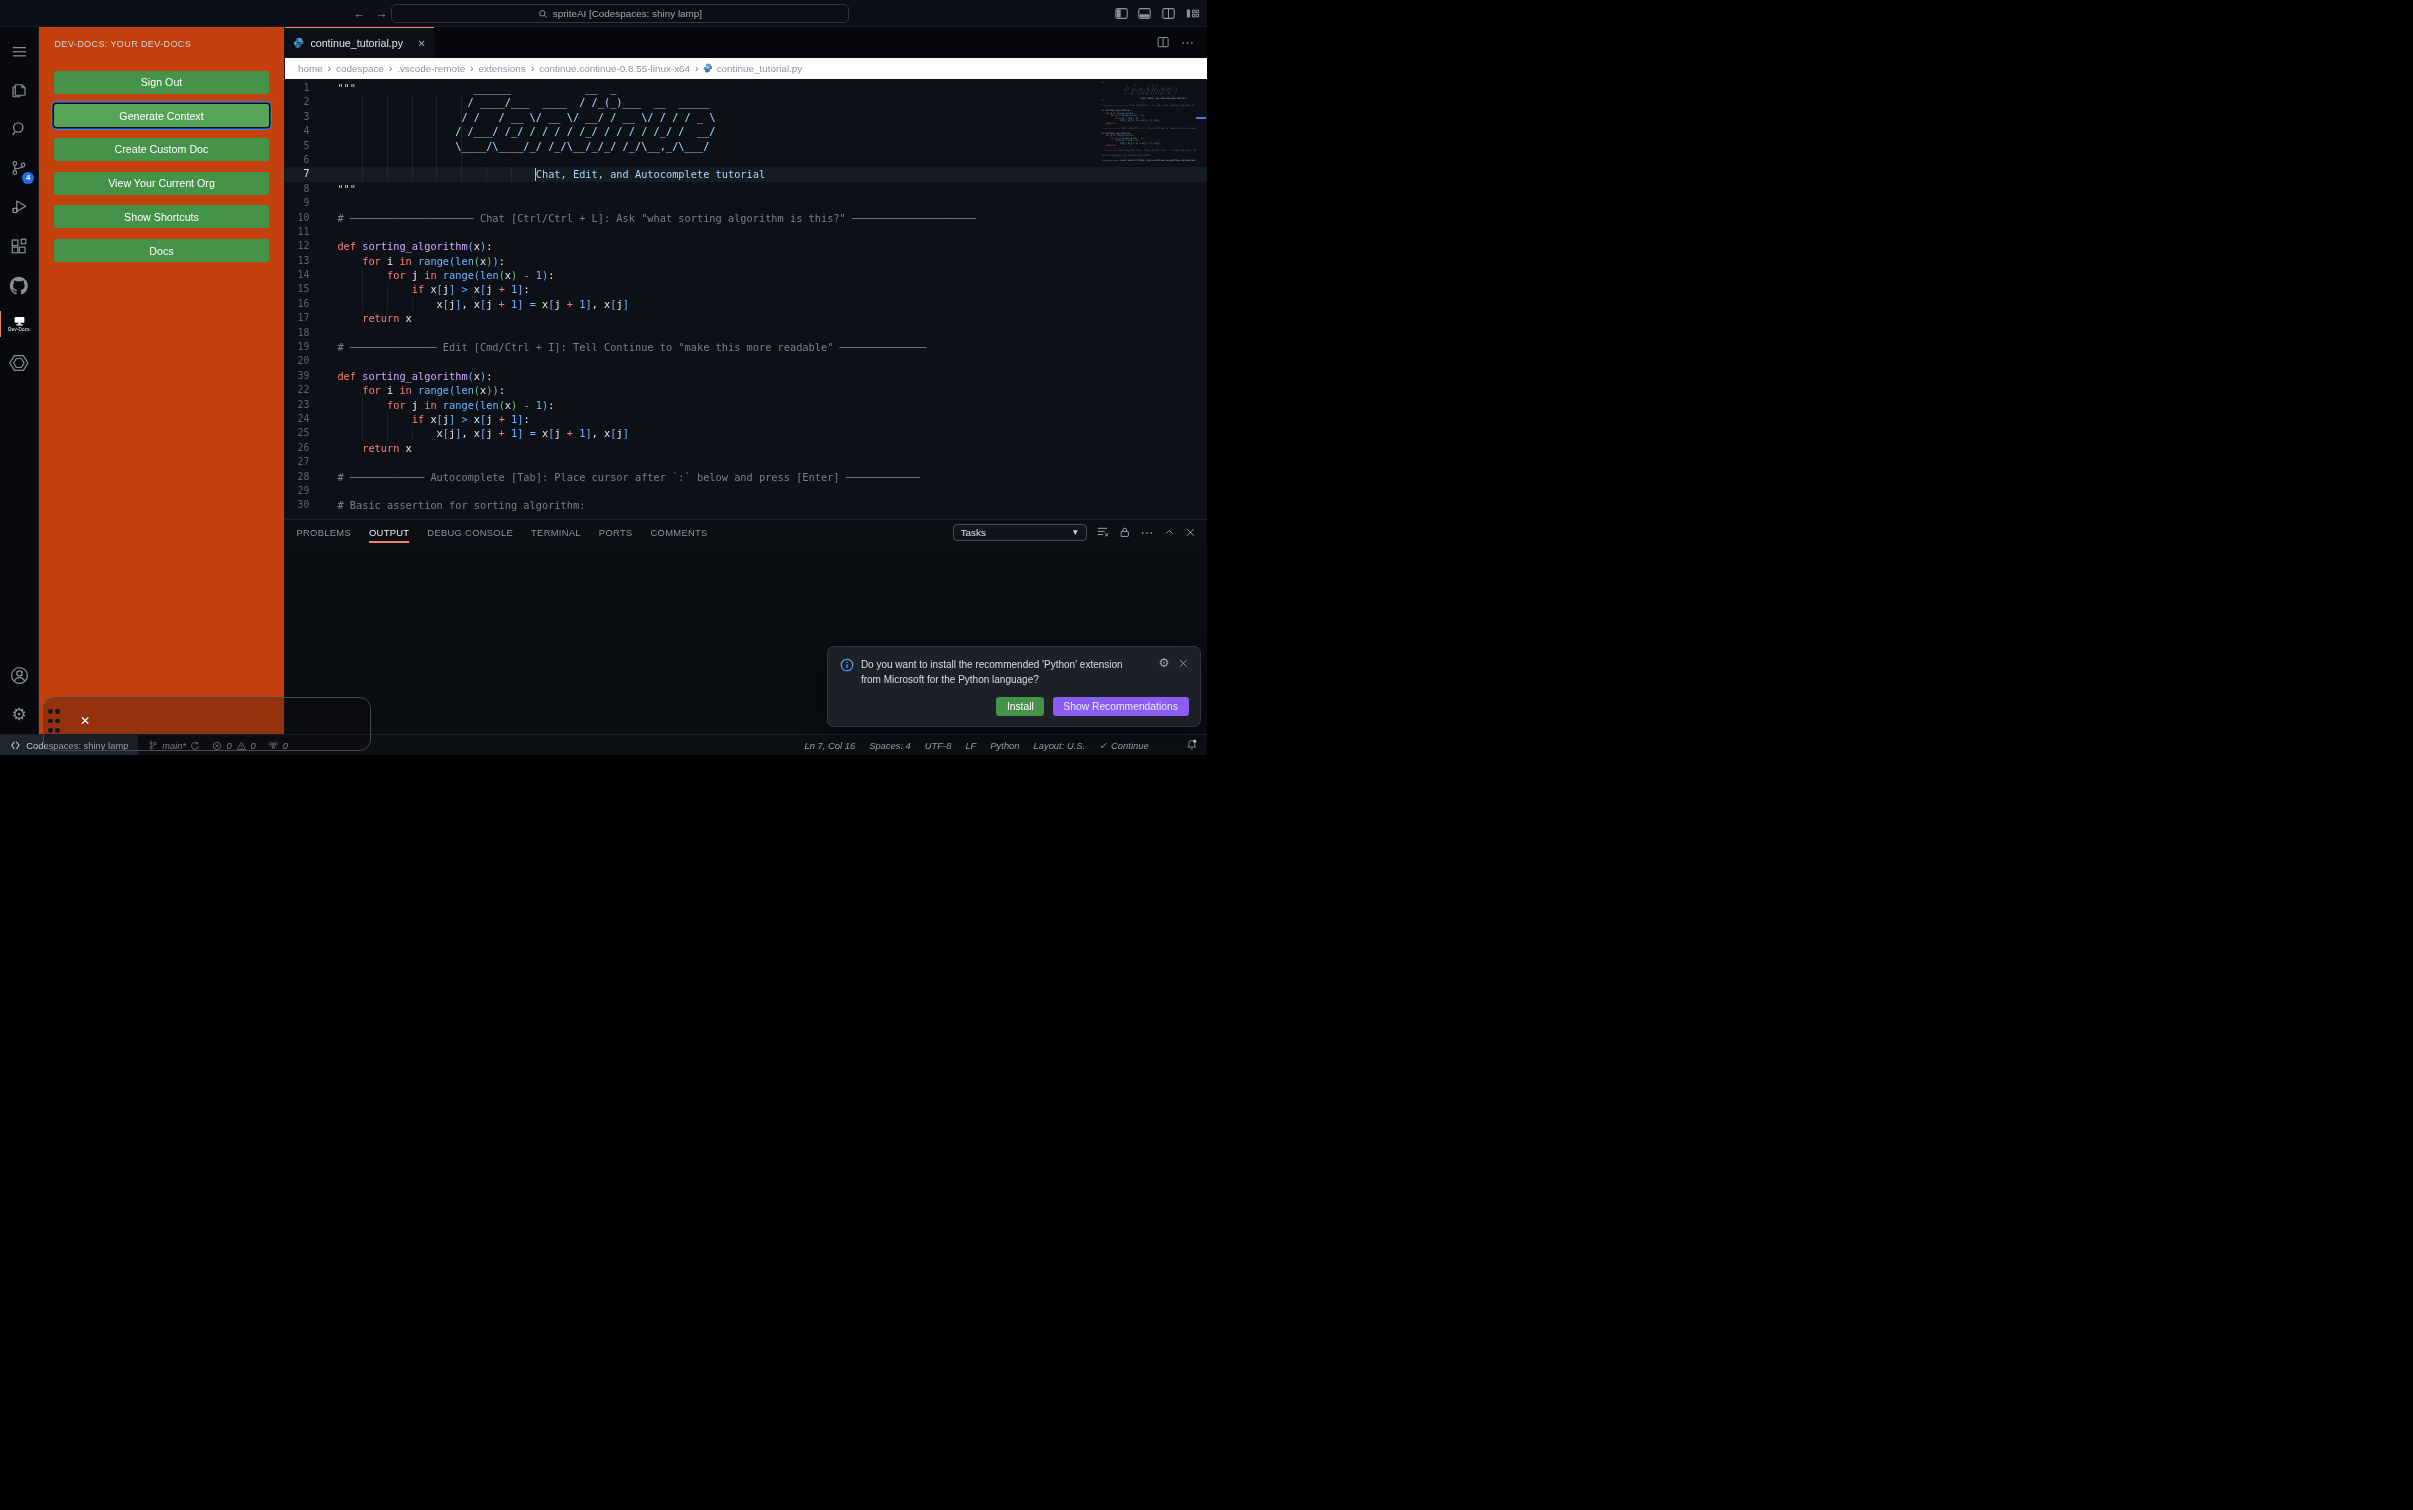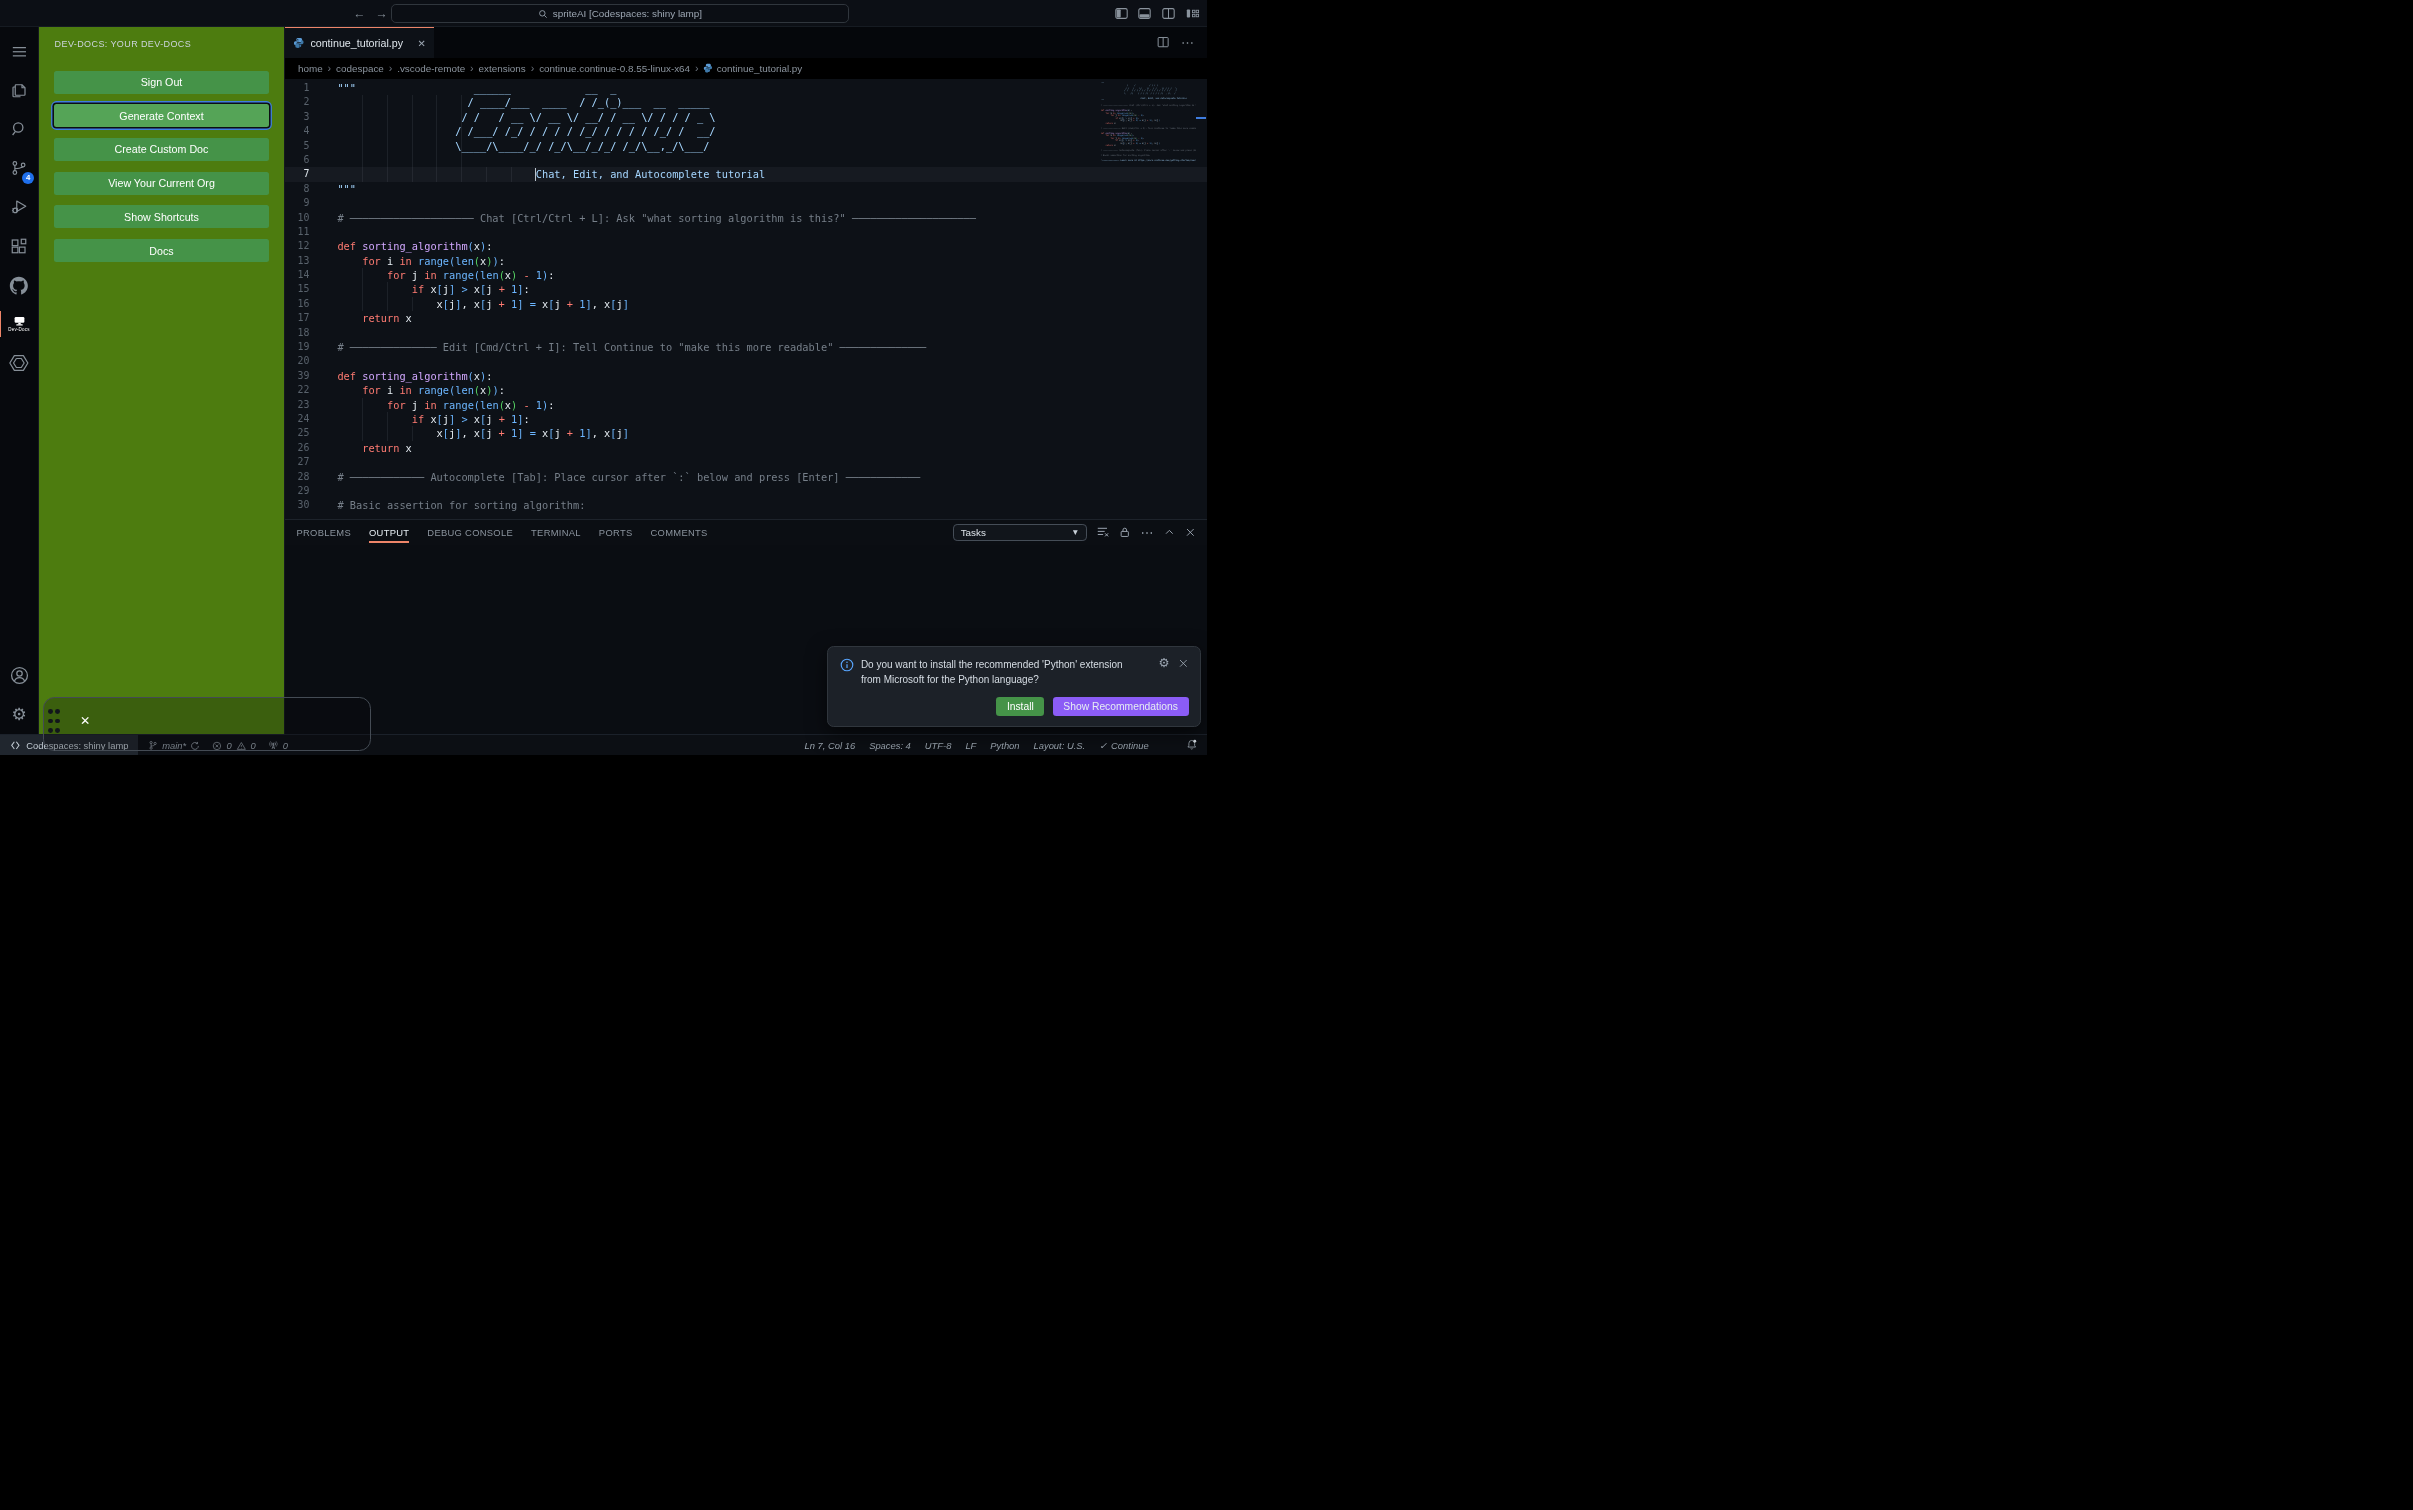--- a/index.html
+++ b/index.html
@@ -25,35 +25,35 @@
   .ab-item svg{ display:block; }
   .ab-item.active{ color:#e6edf3; }
   .ab-item.active::before{ content:""; position:absolute; left:0; top:6.6px; bottom:6.6px; width:1.6px; background:#ee8569; }
   .ab-badge{ position:absolute; right:4.1px; bottom:4.1px; min-width:12.3px; height:12.3px; padding:0 2.5px; background:#1f6feb; color:#fff;
       border-radius:7.4px; font-size:7.8px; font-weight:700; display:flex; align-items:center; justify-content:center; }
   .ab-spacer{ flex:1; }
   .devdocs-label{ font-size:4.5px; color:#fff; margin-top:0.8px; letter-spacing:0.2px; }
   .gear-glyph{ font-size:17px; line-height:1; }
 
   
-  .sidebar{ width:246px; background:#4d7c0f; border-right:0.8px solid #15191f; }
+  .sidebar{ width:246px; background:#c2410c; border-right:0.8px solid #15191f; }
   .sidebar-title{ padding:12.3px 0 0 15.6px; font-size:9px; letter-spacing:0.4px; color:#ccd4dc; }
   .sidebar-buttons{ margin-top:21.3px; padding:0 14.8px; display:flex; flex-direction:column; gap:10.7px; }
   .sb-btn{ height:23px; border:none; border-radius:2.5px; background:#459348; color:#fff; font-family:"Liberation Sans",sans-serif;
       font-size:10.7px; font-weight:500; cursor:pointer; }
   .sb-btn.focused{ background:#55a457; box-shadow:0 0 0 1.6px #0b0e13, 0 0 0 2.9px #3f7de0; }
 
   
   .editor-group{ flex:1; min-width:0; display:flex; flex-direction:column; background:#0d1117; }
   .tabbar{ height:31px; background:#05070b; display:flex; }
   .tab{ width:149px; height:31px; background:#0d1117; border-top:1.6px solid #ee8569; display:flex; align-items:center;
       padding:0 8.2px; gap:5.7px; font-size:10.7px; color:#dde4ea; }
   .tab-close{ margin-left:auto; color:#9da7b3; font-size:9.9px; }
   .tab-actions{ margin-left:auto; display:flex; align-items:center; gap:11.5px; padding-right:11.5px; color:#8a939d; }
-  .breadcrumbs{ height:20.5px; display:flex; align-items:center; padding-left:13px; gap:4.9px; font-size:9.9px; color:#8b949e; background:#000000; }
+  .breadcrumbs{ height:20.5px; display:flex; align-items:center; padding-left:13px; gap:4.9px; font-size:9.9px; color:#8b949e; background:#ffffff; }
   .bc-sep{ color:#6e7681; font-size:10.7px; }
   .bc-item{ display:flex; align-items:center; gap:3.3px; }
 
   
   .code-area{ position:relative; flex:1; overflow:hidden; padding-top:2.5px; }
   .cl{ display:flex; height:14.4px; line-height:14.4px; font-family:"DejaVu Sans Mono",monospace; font-size:10.3px; white-space:pre; }
   .cl.active{ background:rgba(136,146,157,0.08); }
   .ln{ flex:none; width:36px; padding-right:11.5px; text-align:right; color:#59626c; font-size:9.9px; }
   .cl.active .ln{ color:#dde4ea; }
   .ct{ position:relative; flex:1; padding-left:16.4px; }

